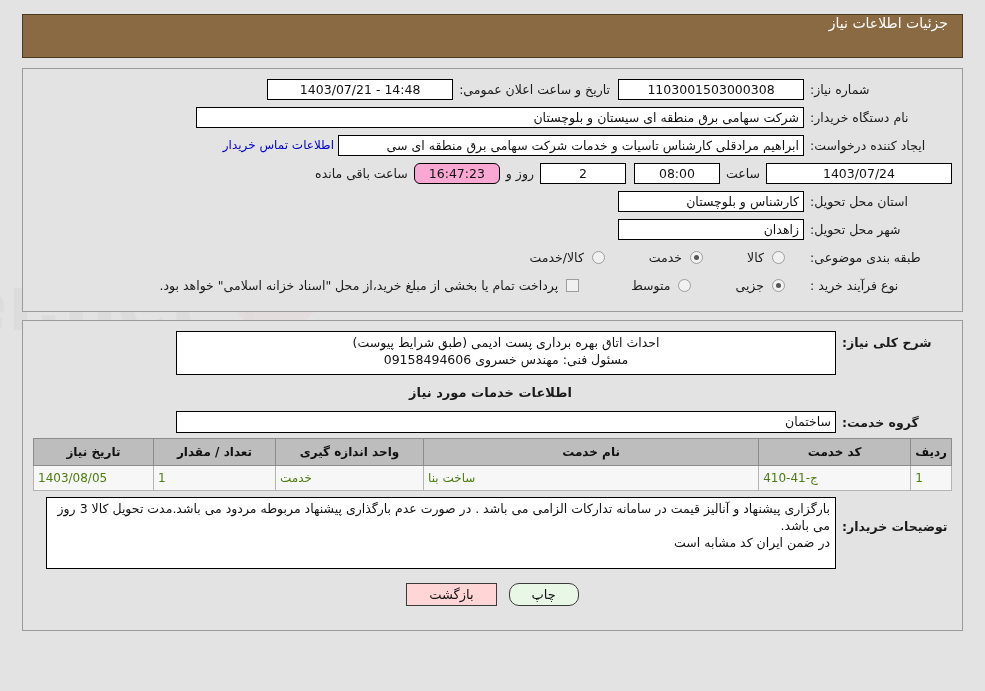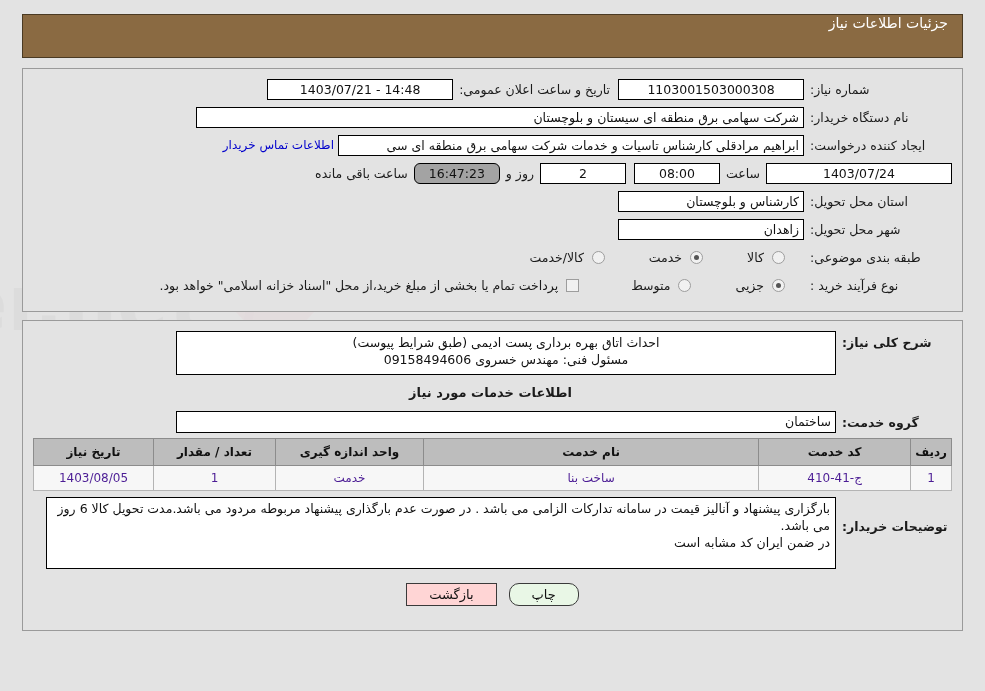--- a/index.html
+++ b/index.html
@@ -83,21 +83,21 @@
     line-height: 19px;
     font-size: 12.5px;
     color: #111;
     padding: 0 4px;
     overflow: hidden;
     white-space: nowrap;
     text-align: center;
     direction: rtl;
   }
   .fld.rtl-right { text-align: right; }
-  .fld.timer { background: #a3a3a3; border-radius: 6px; }
+  .fld.timer { background: #f9a8d4; border-radius: 6px; }
 
   .gap { width: 8px; flex: 0 0 auto; }
   .txt { font-size: 12.5px; color: #1b1b1b; padding: 0 6px; white-space: nowrap; }
 
   a.link {
     color: #0000cc;
     font-size: 12px;
     text-decoration: none;
     white-space: nowrap;
     padding: 0 4px;
@@ -169,23 +169,23 @@
     font-size: 12px;
     font-weight: bold;
     color: #111;
     height: 27px;
     padding: 0 4px;
   }
   table.tbl td {
     background: #f7f7f7;
     border: 1px solid #b4b4b4;
     font-size: 12px;
-    color: #4c1d95;
+    color: #4d7c0f;
     height: 25px;
-    text-align: center;
+    text-align: left;
     padding: 0 4px;
   }
 
   
   .btnbar {
     display: flex;
     justify-content: center;
     gap: 12px;
     margin-top: 14px;
     padding-bottom: 12px;
@@ -327,21 +327,21 @@
           <td>ساخت بنا</td>
           <td>خدمت</td>
           <td>1</td>
           <td>1403/08/05</td>
         </tr>
       </tbody>
     </table>
 
     <div class="row" style="align-items:flex-start;margin-top:6px">
       <div class="lbl lbl-b" style="width:116px;text-align:left;padding-top:22px">توضیحات خریدار:</div>
-      <div class="ta" style="width:790px;height:72px;text-align:right">بارگزاری پیشنهاد و آنالیز قیمت در سامانه تدارکات الزامی می باشد . در صورت عدم بارگذاری پیشنهاد مربوطه مردود می باشد.مدت تحویل کالا 6 روز می باشد.
+      <div class="ta" style="width:790px;height:72px;text-align:right">بارگزاری پیشنهاد و آنالیز قیمت در سامانه تدارکات الزامی می باشد . در صورت عدم بارگذاری پیشنهاد مربوطه مردود می باشد.مدت تحویل کالا 3 روز می باشد.
 در ضمن ایران کد مشابه است</div>
     </div>
 
     <div class="btnbar">
       <button class="btn btn-print">چاپ</button>
       <button class="btn btn-back">بازگشت</button>
     </div>
 
   </div>
 </div>

